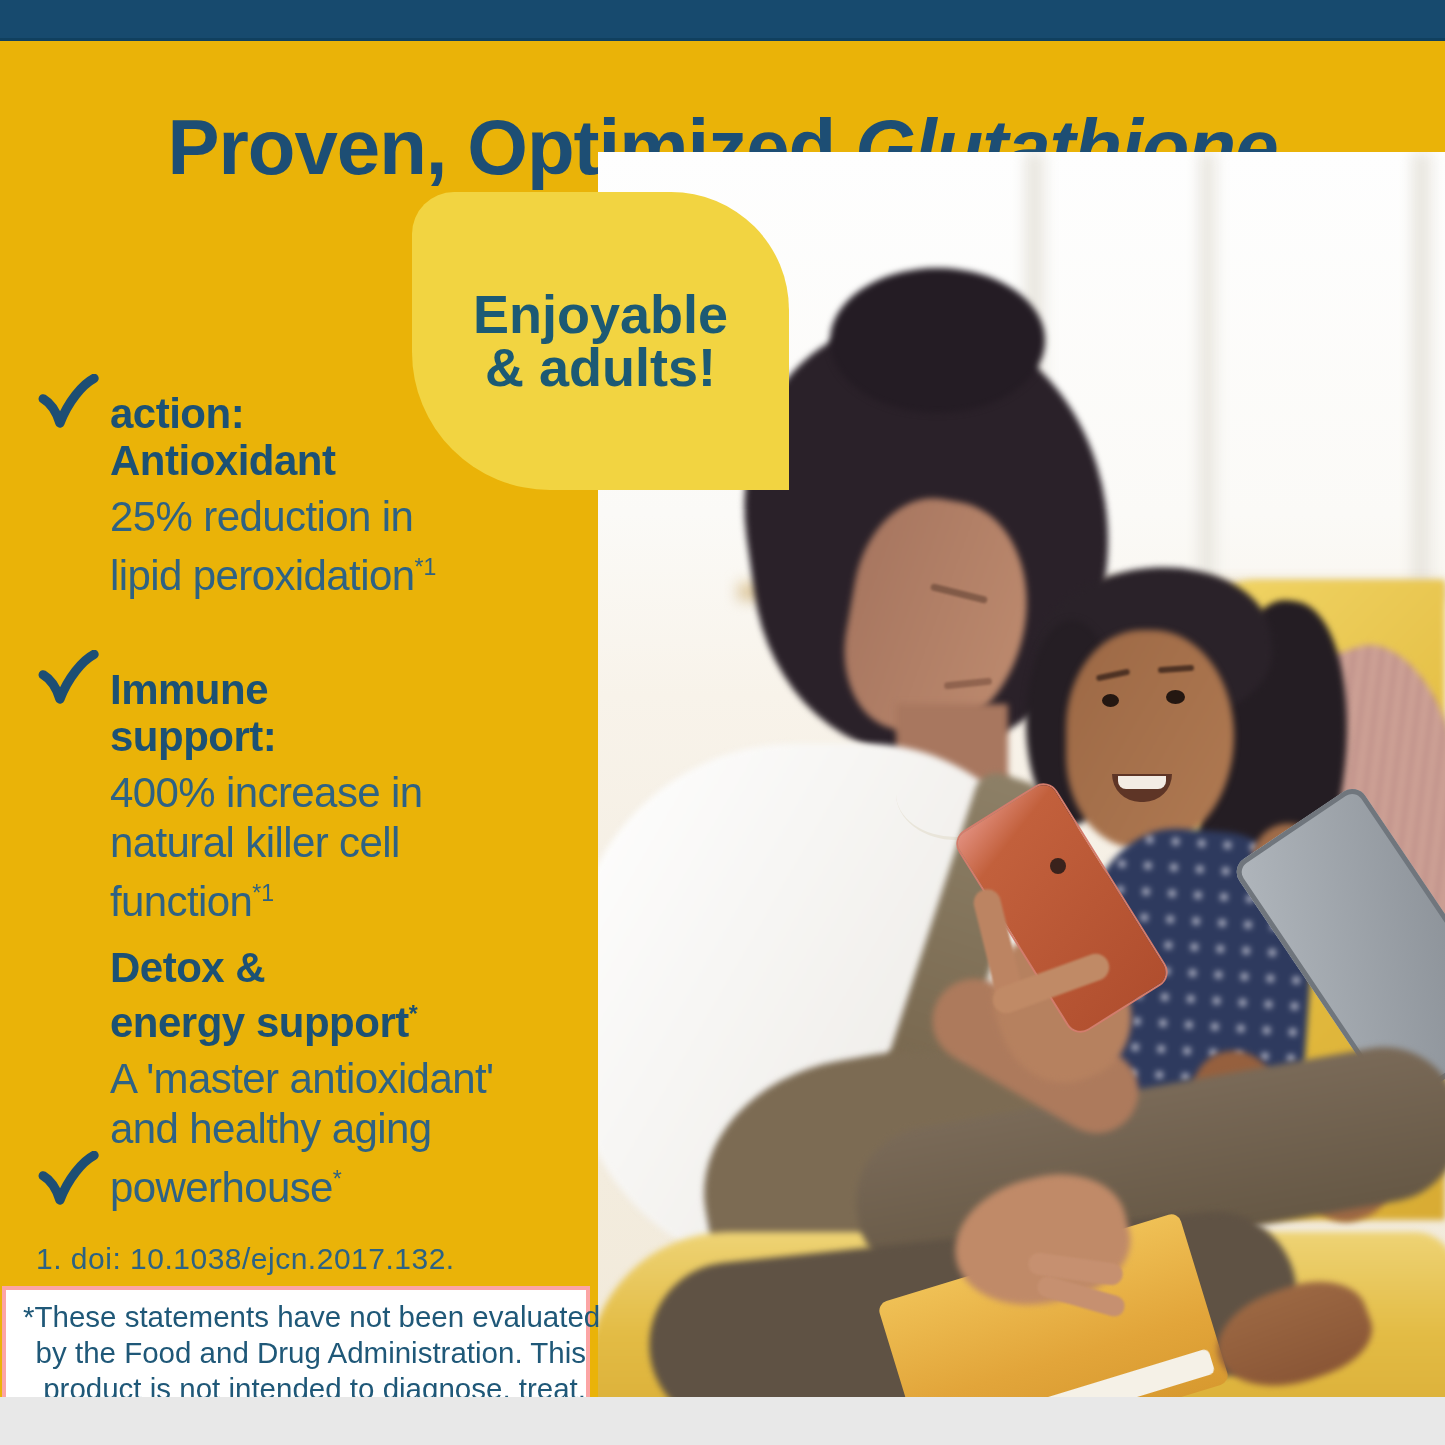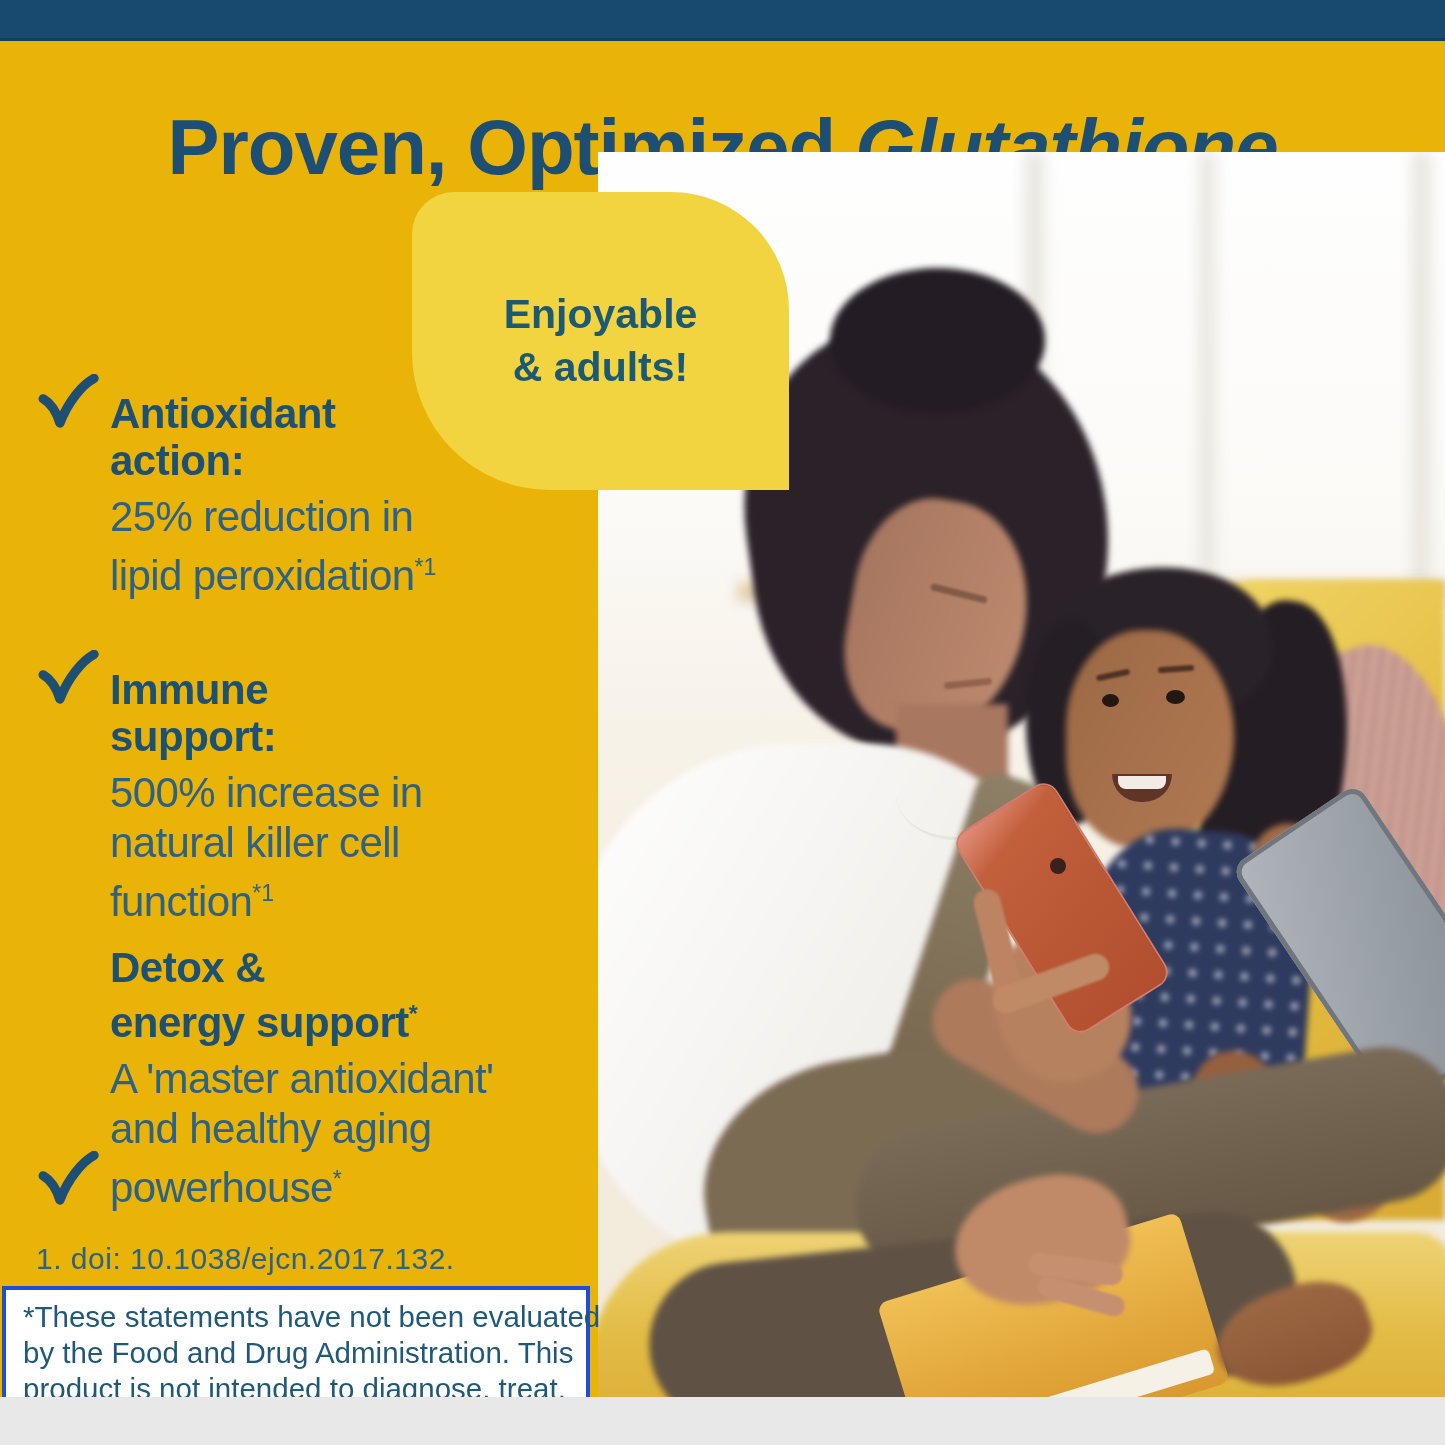--- a/index.html
+++ b/index.html
@@ -13,34 +13,34 @@
   .bottombar{position:absolute;left:0;top:1440px;width:1445px;height:5px;background:#174a6e;}
 
   .title{position:absolute;left:0;top:50px;width:1445px;text-align:center;
          font-size:78px;font-weight:bold;color:#1d4e74;letter-spacing:-1px;white-space:nowrap;}
   .title .it{font-style:italic;margin-left:20px;}
 
   .photo{position:absolute;left:598px;top:152px;width:847px;height:1293px;overflow:hidden;background:#fbfaf6;}
 
   .bubble{position:absolute;left:412px;top:192px;width:377px;height:298px;background:#f2d441;
           border-radius:42px 118px 0 138px;display:flex;flex-direction:column;justify-content:center;
-          text-align:center;color:#1c5a74;font-weight:bold;font-size:41px;line-height:53px;}
+          text-align:center;color:#1c5a74;font-weight:bold;font-size:54px;line-height:53px;}
 
   .benefit{position:absolute;left:36px;display:flex;align-items:flex-start;}
   .check{width:64px;height:62px;flex:none;margin-right:10px;}
   .btext{padding-top:16px;}
   .bhead{font-weight:bold;font-size:42px;line-height:47px;color:#1c5174;letter-spacing:-0.5px;white-space:nowrap;}
   .bbody{font-size:42px;line-height:50px;color:#2e6284;margin-top:8px;letter-spacing:-0.6px;white-space:nowrap;}
   sup{font-size:0.55em;vertical-align:super;letter-spacing:0;}
 
   .footnote{position:absolute;left:36px;top:1230px;font-size:30px;color:#2c6284;letter-spacing:0.5px;margin-top:12px;}
 
   .disclaimer{position:absolute;left:2px;top:1286px;width:588px;height:153px;background:#ffffff;
-              border:4px solid #1d4ed8;box-sizing:border-box;color:#1f5878;
-              font-size:29.5px;line-height:36px;padding:9px 0 0 17px;}
+              border:4px solid #fca5a5;box-sizing:border-box;color:#1f5878;
+              font-size:29.5px;line-height:36px;padding:9px 0 0 17px;text-align:right;}
   .disclaimer div{white-space:nowrap;}
 </style>
 </head>
 <body>
 
 <div class="canvas">
 
   <div class="topbar"></div>
 
   <h1 class="title"><span>Proven, Optimized</span><span class="it">Glutathione</span></h1>
@@ -108,41 +108,41 @@
     <div>Enjoyable</div>
     <div>&amp; adults!</div>
   </div>
 
   <div class="benefit" style="top:374px;">
     <svg class="check" viewBox="0 0 100 100">
       <path d="M10 40 C22 47 31 60 37 79 C50 45 73 17 92 7" fill="none" stroke="#1d4e74" stroke-width="15" stroke-linecap="round" stroke-linejoin="round"></path>
     </svg>
     <div class="btext">
       <div class="bhead">
+        <div>action:</div>
         <div>Antioxidant</div>
-        <div>action:</div>
       </div>
       <div class="bbody">
         <div>25% reduction in</div>
         <div><span>lipid peroxidation</span><sup>*1</sup></div>
       </div>
     </div>
   </div>
 
   <div class="benefit" style="top:650px;">
     <svg class="check" viewBox="0 0 100 100">
       <path d="M10 40 C22 47 31 60 37 79 C50 45 73 17 92 7" fill="none" stroke="#1d4e74" stroke-width="15" stroke-linecap="round" stroke-linejoin="round"></path>
     </svg>
     <div class="btext">
       <div class="bhead">
         <div>Immune</div>
         <div>support:</div>
       </div>
       <div class="bbody">
-        <div>500% increase in</div>
+        <div>400% increase in</div>
         <div>natural killer cell</div>
         <div><span>function</span><sup>*1</sup></div>
       </div>
     </div>
   </div>
 
   <div class="benefit" style="top:928px;align-items:flex-end;">
     <svg class="check" viewBox="0 0 100 100">
       <path d="M10 40 C22 47 31 60 37 79 C50 45 73 17 92 7" fill="none" stroke="#1d4e74" stroke-width="15" stroke-linecap="round" stroke-linejoin="round"></path>
     </svg>

